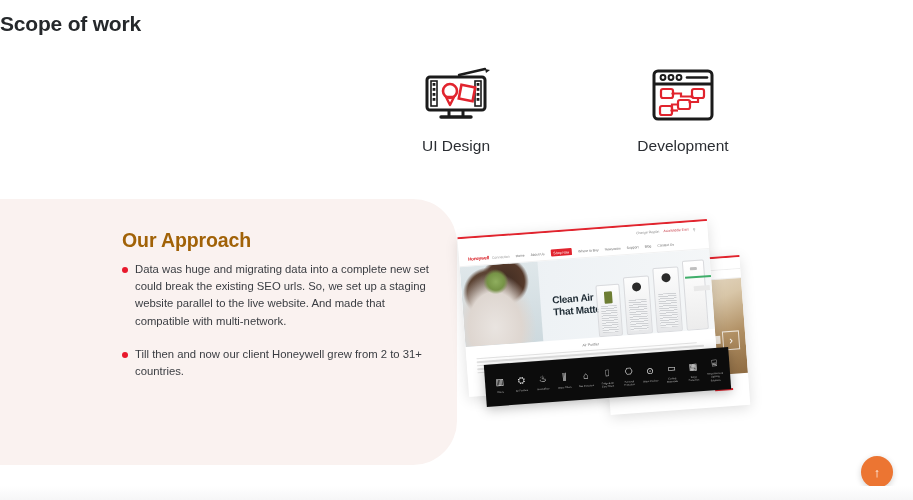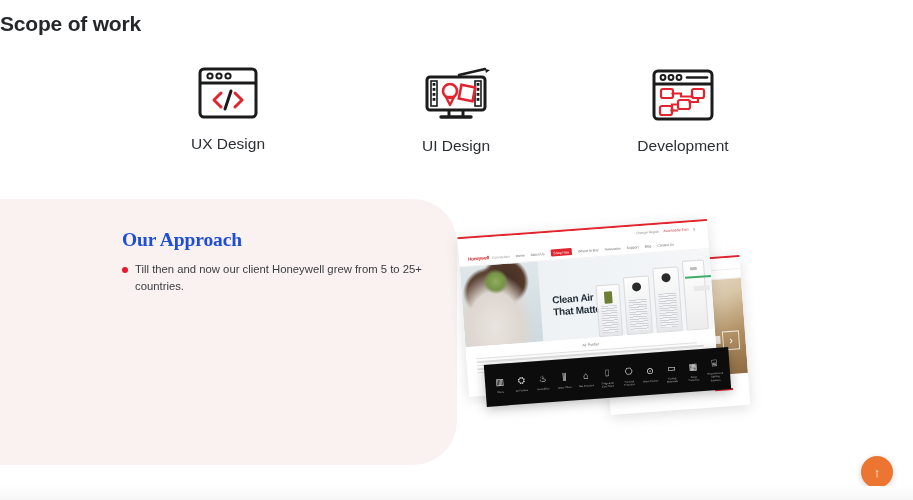--- a/index.html
+++ b/index.html
@@ -32,23 +32,22 @@
 
   
   .approach-panel {
     position:absolute; left:-40px; top:199px;
     width:497px; height:266px;
     background:#faf2f0;
     border-radius:0 44px 44px 0;
   }
   .approach-title {
     position:absolute; left:122px; top:229px;
-    font-size:19.5px; font-weight:bold; color:#1d4ed8;
+    font-size:19.5px; font-weight:bold; color:#a16207;
     letter-spacing:-0.1px;
-    font-family:Liberation Serif, serif;
   }
   .bullets { position:absolute; left:122px; top:261px; width:312px; }
   .bullet { position:relative; padding-left:13px; margin-bottom:16px; }
   .bullet .dot {
     position:absolute; left:0; top:6px;
     width:6px; height:6px; border-radius:50%;
     background:#e8192c;
   }
   .bullet .txt {
     display:block;
@@ -200,35 +199,20 @@
 </style>
 </head>
 <body>
 
 <div class="page">
 
   <div class="scope-title">Scope of work</div>
 
   <div class="services">
 
-    <div class="service" id="svc-ux">
-      <div class="icon-wrap">
-        <svg width="62" height="56" viewBox="0 0 62 56" aria-hidden="true">
-          <rect x="3" y="4" width="56" height="48" rx="4" fill="none" stroke="#1b1b1b" stroke-width="3"></rect>
-          <line x1="3" y1="18" x2="59" y2="18" stroke="#1b1b1b" stroke-width="3"></line>
-          <circle cx="13" cy="11" r="2.6" fill="none" stroke="#1b1b1b" stroke-width="2"></circle>
-          <circle cx="22" cy="11" r="2.6" fill="none" stroke="#1b1b1b" stroke-width="2"></circle>
-          <circle cx="31" cy="11" r="2.6" fill="none" stroke="#1b1b1b" stroke-width="2"></circle>
-          <polyline points="24,28 17,35 24,42" fill="none" stroke="#e1242e" stroke-width="3" stroke-linecap="round" stroke-linejoin="round"></polyline>
-          <polyline points="38,28 45,35 38,42" fill="none" stroke="#e1242e" stroke-width="3" stroke-linecap="round" stroke-linejoin="round"></polyline>
-          <line x1="34" y1="26" x2="28" y2="44" stroke="#1b1b1b" stroke-width="3" stroke-linecap="round"></line>
-        </svg>
-      </div>
-      <div class="label">UX Design</div>
-    </div>
 
     <div class="service" id="svc-dev">
       <div class="icon-wrap">
         <svg width="64" height="56" viewBox="0 0 64 56" aria-hidden="true">
           <rect x="3" y="4" width="58" height="48" rx="4" fill="none" stroke="#1b1b1b" stroke-width="3"></rect>
           <line x1="3" y1="17" x2="61" y2="17" stroke="#1b1b1b" stroke-width="3"></line>
           <circle cx="12" cy="10.5" r="2.4" fill="none" stroke="#1b1b1b" stroke-width="2"></circle>
           <circle cx="20" cy="10.5" r="2.4" fill="none" stroke="#1b1b1b" stroke-width="2"></circle>
           <circle cx="28" cy="10.5" r="2.4" fill="none" stroke="#1b1b1b" stroke-width="2"></circle>
           <line x1="36" y1="10.5" x2="56" y2="10.5" stroke="#1b1b1b" stroke-width="2.6" stroke-linecap="round"></line>
@@ -282,21 +266,25 @@
       <div class="label">UI Design</div>
     </div>
   </div>
 
   <div class="approach-panel"></div>
   <div class="approach-title">Our Approach</div>
 
   <div class="bullets">
     <div class="bullet">
       <span class="dot"></span>
-      <span class="txt">Till then and now our client Honeywell grew from 5 to 25+ countries.</span>
+      <span class="txt">Data was huge and migrating data into a complete new set could break the existing SEO urls. So, we set up a staging website parallel to the live website. And made that compatible with multi-network.</span>
+    </div>
+    <div class="bullet">
+      <span class="dot"></span>
+      <span class="txt">Till then and now our client Honeywell grew from 2 to 31+ countries.</span>
     </div>
   </div>
 
   <div class="mockups">
 
     <div class="mock" id="mock-back">
       <div class="bk-top"></div>
       <div class="bk-nav"></div>
       <div class="bk-hero">
         <div class="bk-leaf"></div>

